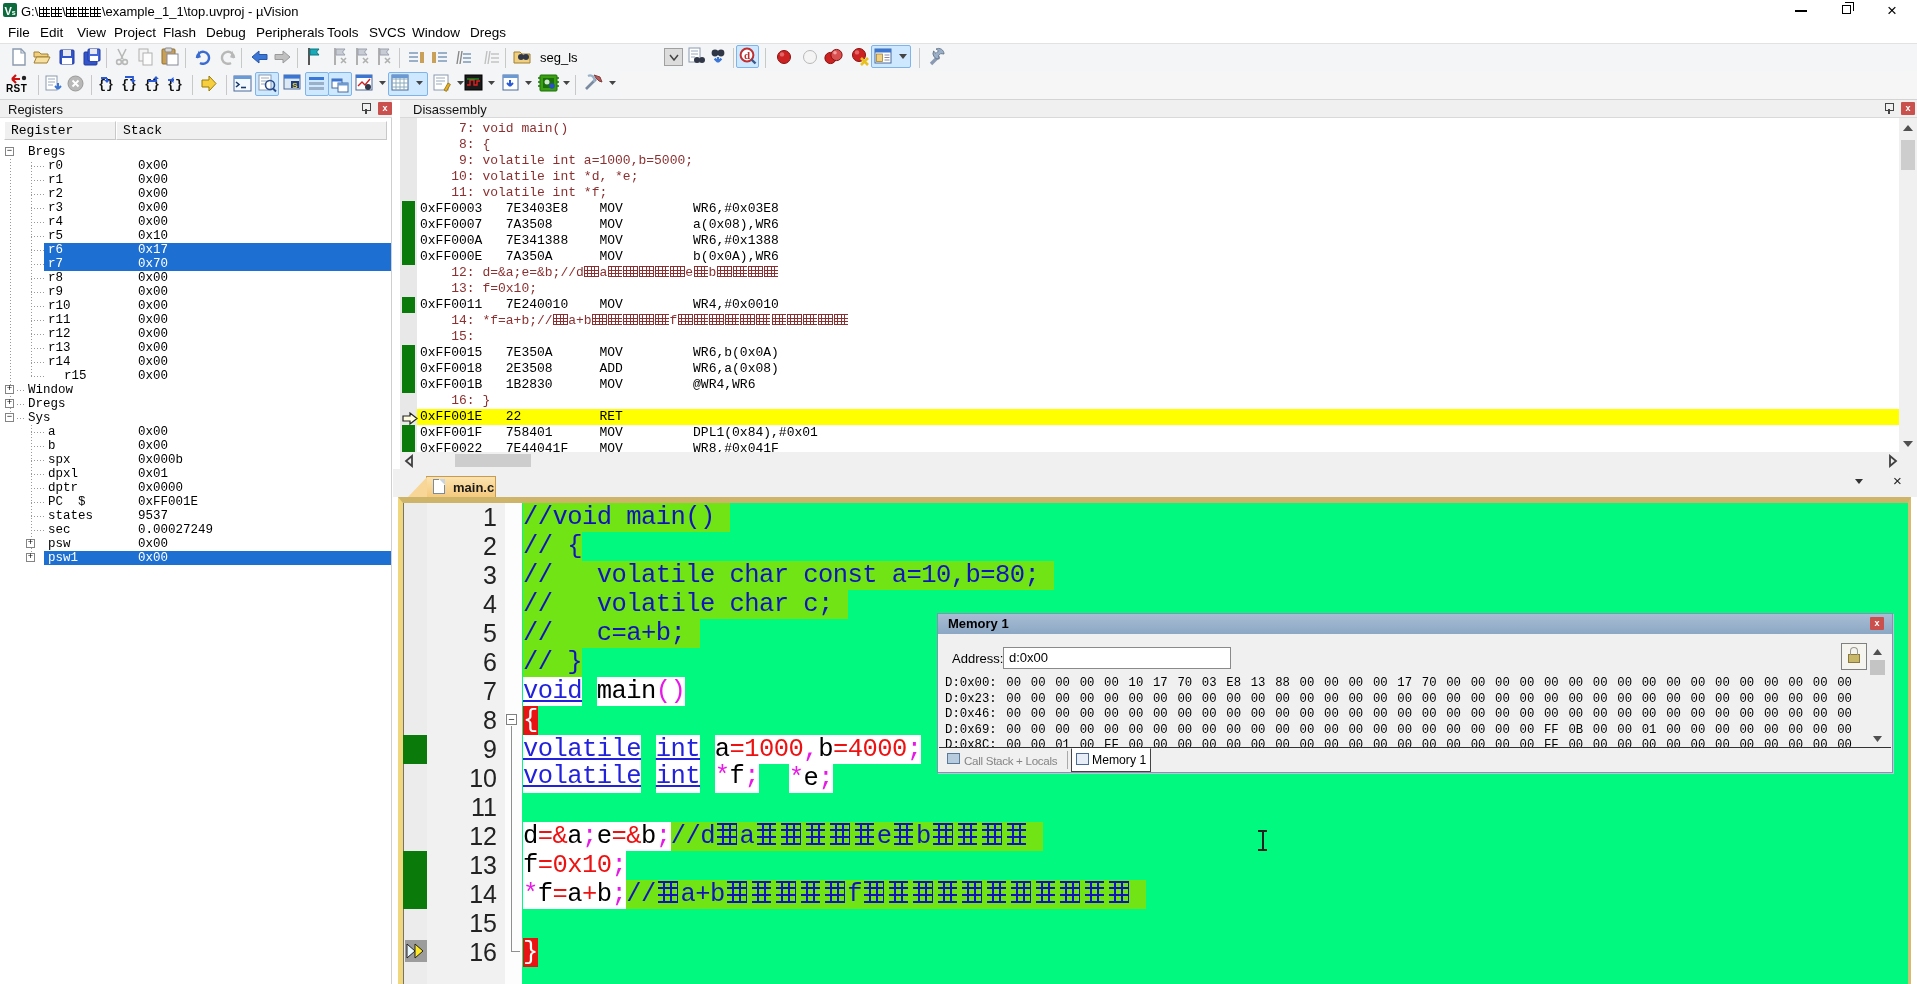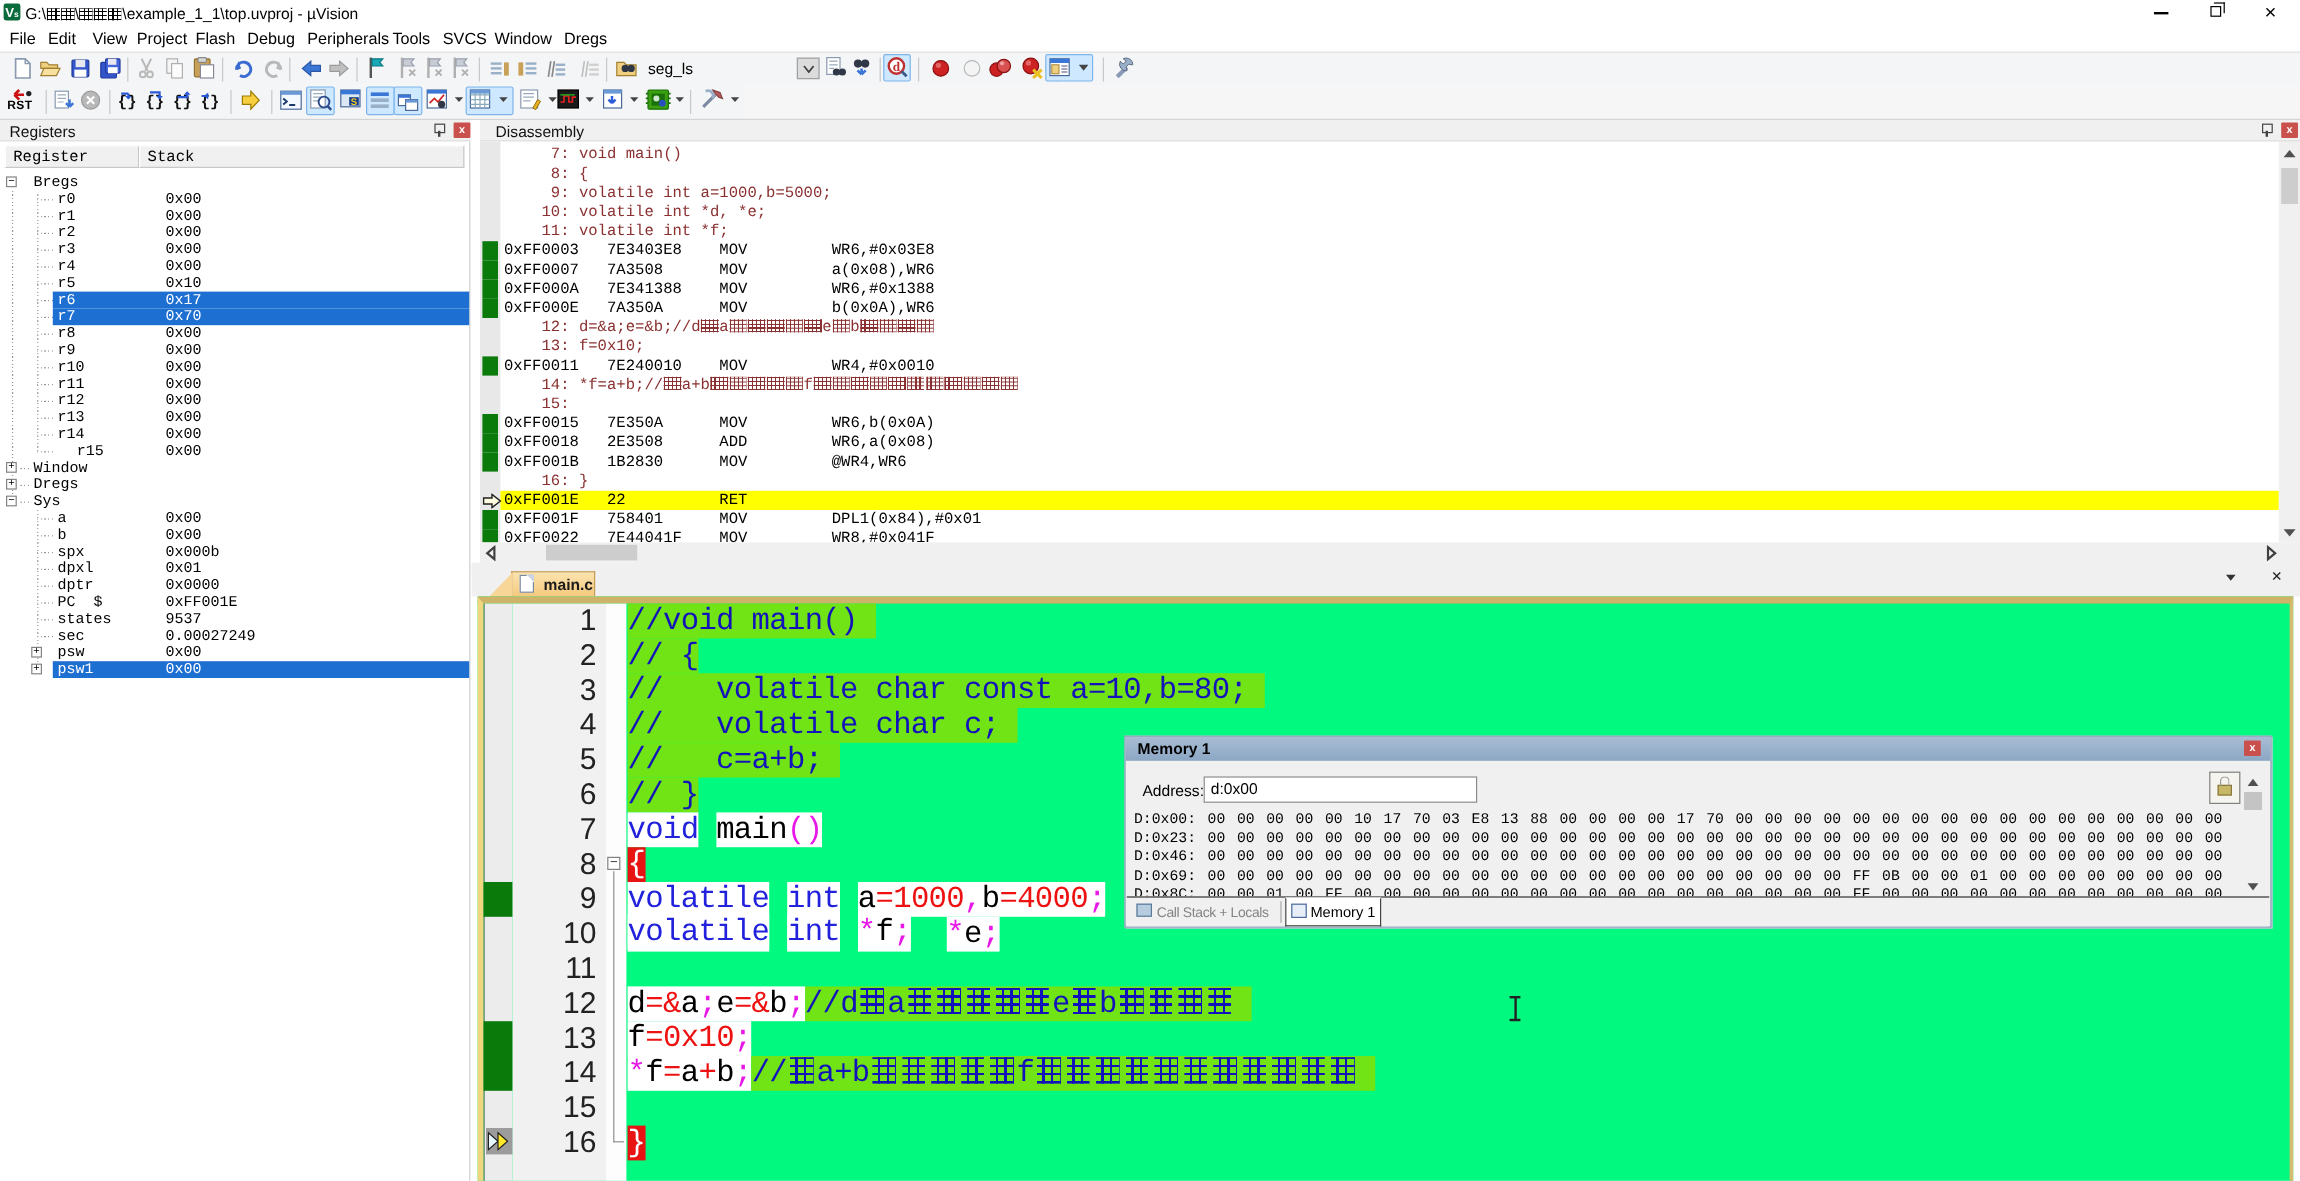--- a/index.html
+++ b/index.html
@@ -73,21 +73,21 @@
 #edmargin { left:404px; top:503px; width:23px; height:481px; background:#ececec; }
 #edgutter { left:427px; top:503px; width:78px; height:481px; background:#f1f1f1; }
 #edfold { left:505px; top:503px; width:17px; height:481px; background:#fdfdfd; }
 .eln { position:absolute; left:427px; width:70px; height:29px; font-size:25px; color:#222;
   text-align:right; font-family:"Liberation Sans",sans-serif; line-height:29px;}
 .ecl { position:absolute; left:523px; height:29px; font-family:"Liberation Mono",monospace;
   font-size:25.5px; letter-spacing:-0.55px; line-height:29px; white-space:pre; color:#000; }
 .ecl b { font-weight:normal; }
 .cm { background:#70e414; color:#1313bb; }
 .w { background:#fff; }
-.kw { background:#fff; color:#2222dd; }
+.kw { background:#fff; color:#2222dd;text-decoration:underline; }
 .pl { color:#000; }
 .mg { color:#e718e7; }
 .rd { color:#ee1111; }
 .br { background:#e81414; color:#fff; }
 .cj { display:inline-block; width:24.5px; height:22px; margin:0 0 -2px 0; padding:0 2.5px; background-clip:content-box !important;
   background:repeating-linear-gradient(0deg,#1313bb 0 2px,transparent 2px 6.8px),
              repeating-linear-gradient(90deg,#1313bb 0 2px,transparent 2px 7.2px); }
 .egb { position:absolute; left:403px; width:24px; height:29px; background:#0a7a0a; }
 
 #mem { left:937px; top:613px; width:956px; height:160px; background:#f0f0f0;

